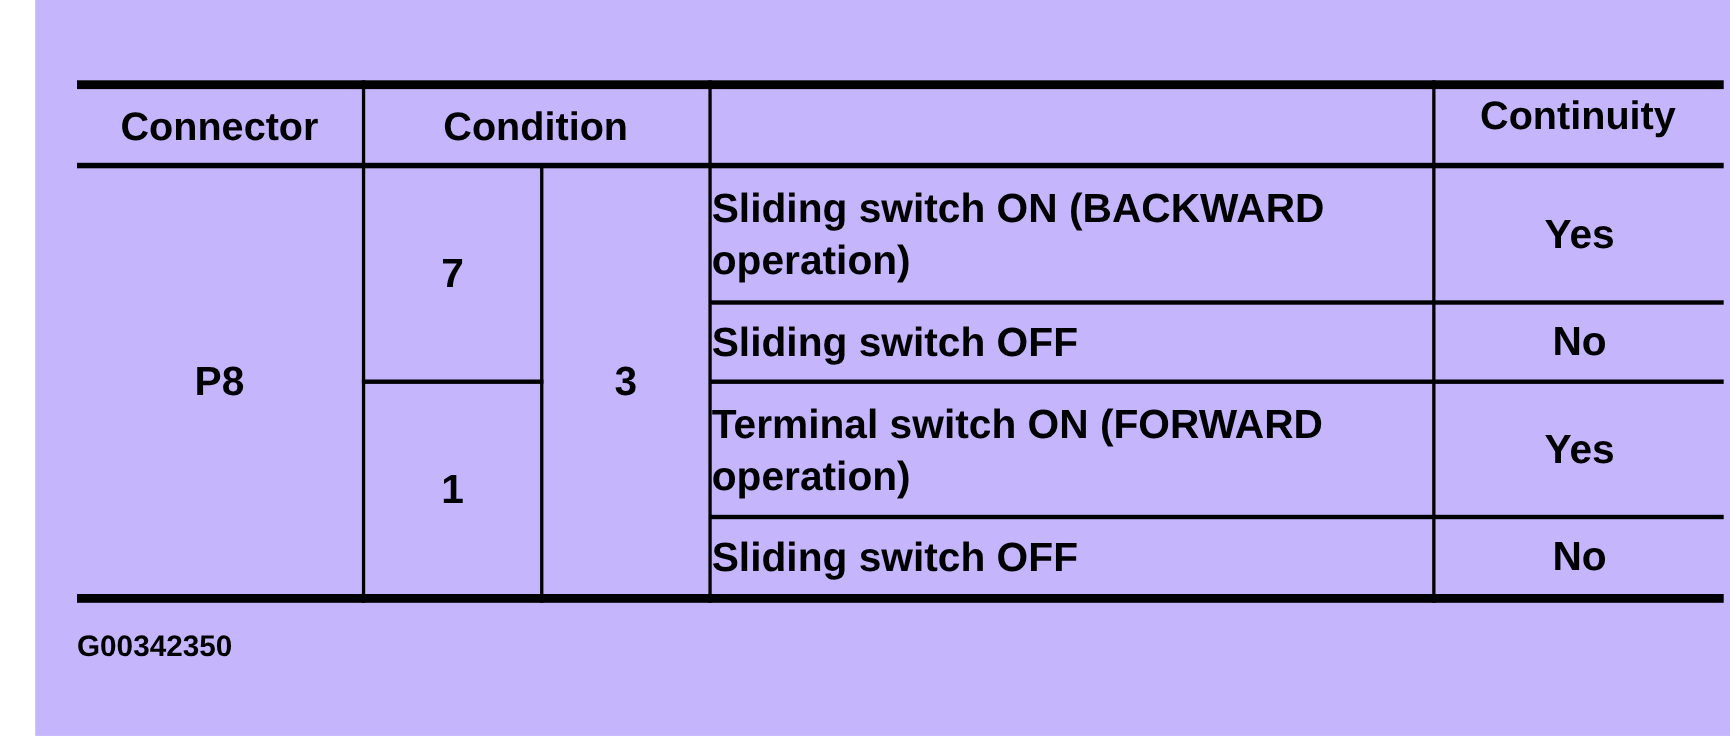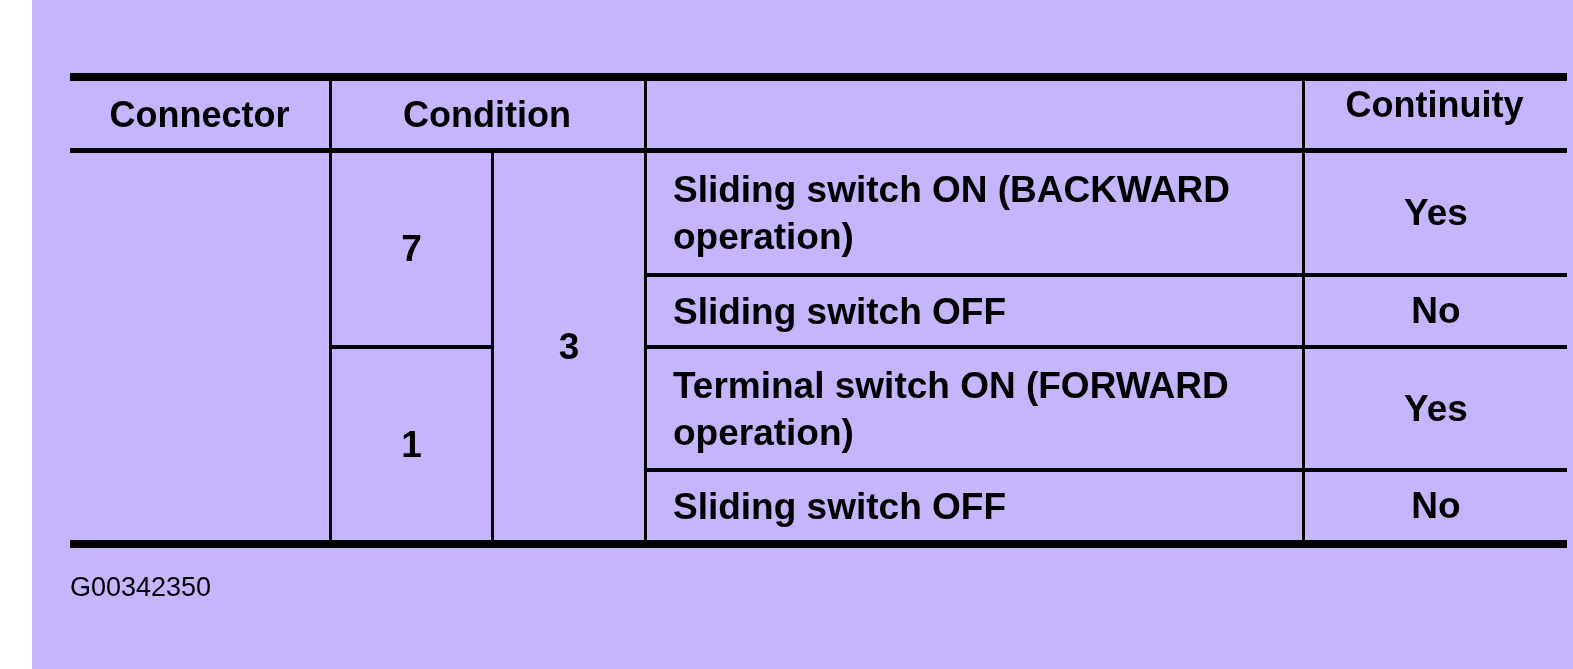--- a/index.html
+++ b/index.html
@@ -22,31 +22,30 @@
     font-weight: 700;
     font-size: 37px;
     letter-spacing: 0px;
     color: #000000;
     white-space: nowrap;
   }
   .cond {
     justify-content: flex-start;
     text-align: left;
     white-space: normal;
-    padding-left: 26px;
     line-height: 47px;
     box-sizing: border-box;
   }
   .hdr { font-size: 36px; }
   #caption {
     position: absolute;
     left: 38px;
     top: 572px;
     font-size: 27px;
-    font-weight: 400;
+    font-weight: 700;
     color: #000000;
   }
 </style>
 </head>
 <body>
 
 <div id="page">
 
   <div class="hline" style="left:38px;  top:73px;  width:1497px; height:8px;"></div>
   <div class="hline" style="left:38px;  top:148px; width:1497px; height:5px;"></div>
@@ -58,20 +57,21 @@
 
   <div class="vline" style="left:297px;  top:73px;  width:3px; height:475px;"></div>
   <div class="vline" style="left:459px;  top:150px; width:3px; height:398px;"></div>
   <div class="vline" style="left:612px;  top:73px;  width:3px; height:475px;"></div>
   <div class="vline" style="left:1270px; top:73px;  width:3px; height:475px;"></div>
 
   <div class="cell hdr" style="left:38px;   top:81px; width:259px; height:67px;">Connector</div>
   <div class="cell hdr" style="left:297px;  top:81px; width:316px; height:67px;">Condition</div>
   <div class="cell hdr" style="left:1270px; top:81px; width:265px; height:48px;">Continuity</div>
 
+  <div class="cell" style="left:38px;  top:153px; width:259px; height:387px;">P8</div>
   <div class="cell" style="left:300px; top:153px; width:159px; height:192px;">7</div>
   <div class="cell" style="left:300px; top:349px; width:159px; height:191px;">1</div>
   <div class="cell" style="left:462px; top:153px; width:150px; height:387px;">3</div>
 
   <div class="cell cond" style="left:615px; top:153px; width:655px; height:120px;">Sliding switch ON (BACKWARD operation)</div>
   <div class="cell cond" style="left:615px; top:277px; width:655px; height:68px;">Sliding switch OFF</div>
   <div class="cell cond" style="left:615px; top:349px; width:655px; height:119px;">Terminal switch ON (FORWARD operation)</div>
   <div class="cell cond" style="left:615px; top:472px; width:655px; height:68px;">Sliding switch OFF</div>
 
   <div class="cell" style="left:1273px; top:153px; width:262px; height:120px;">Yes</div>

